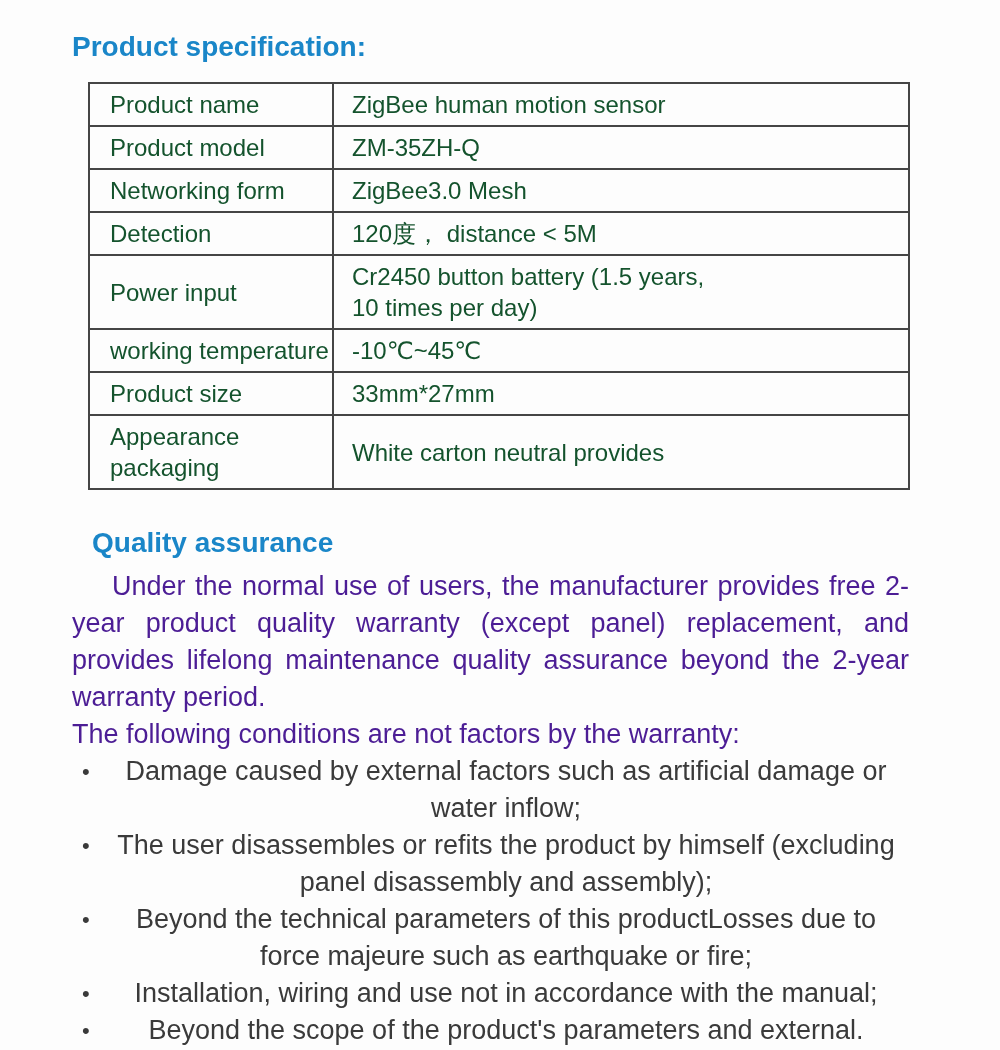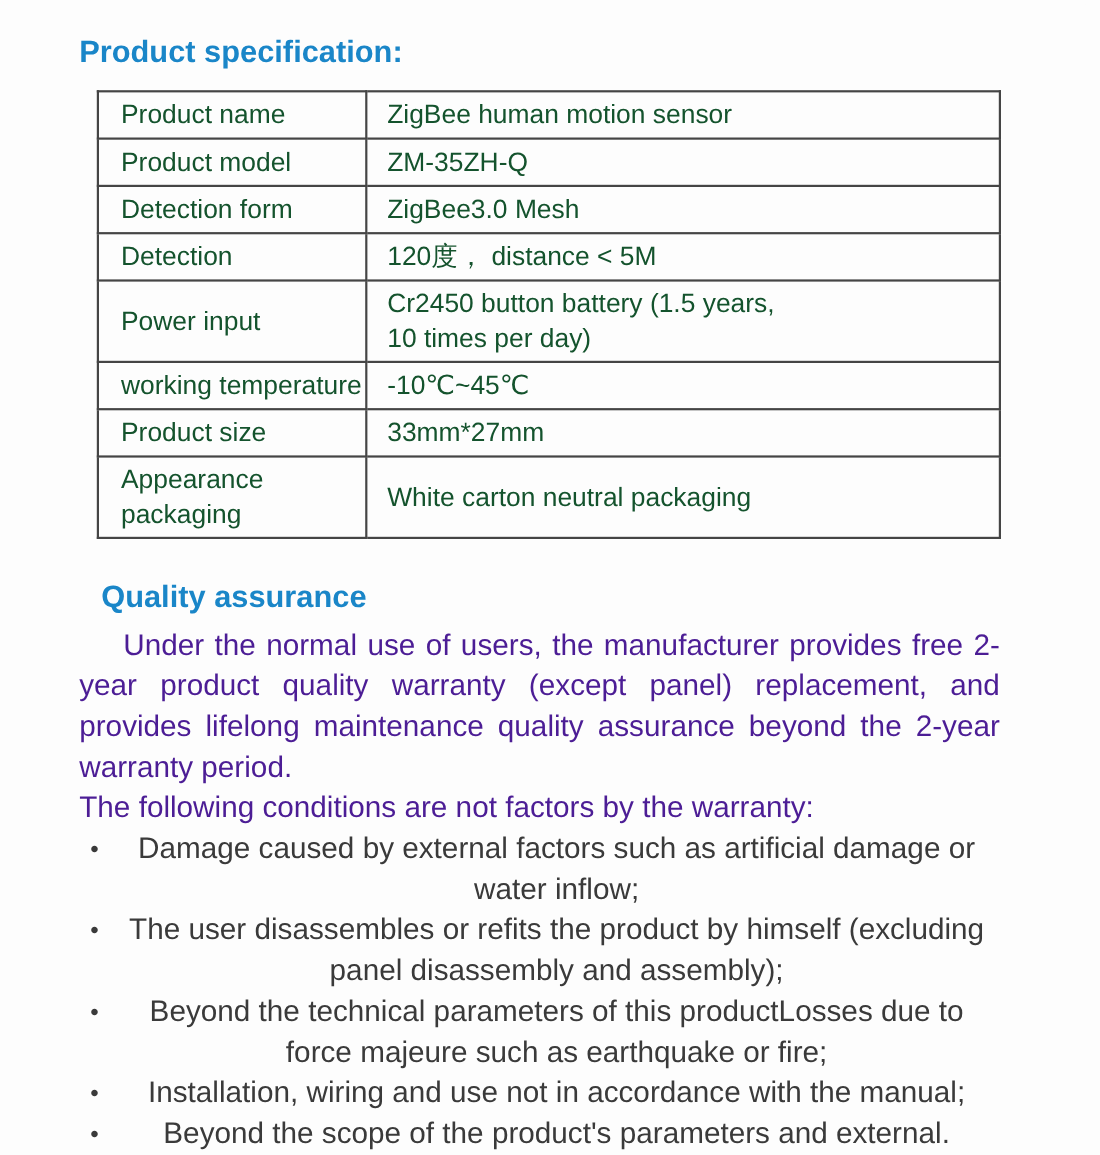--- a/index.html
+++ b/index.html
@@ -86,21 +86,21 @@
       <tbody>
         <tr>
           <td class="cell-label">Product name</td>
           <td class="cell-value">ZigBee human motion sensor</td>
         </tr>
         <tr>
           <td class="cell-label">Product model</td>
           <td class="cell-value">ZM-35ZH-Q</td>
         </tr>
         <tr>
-          <td class="cell-label">Detection form</td>
+          <td class="cell-label">Networking form</td>
           <td class="cell-value">ZigBee3.0 Mesh</td>
         </tr>
         <tr>
           <td class="cell-label">Detection</td>
           <td class="cell-value">120度， distance &lt; 5M</td>
         </tr>
         <tr>
           <td class="cell-label">Power input</td>
           <td class="cell-value">Cr2450 button battery (1.5 years,
 10 times per day)</td>
@@ -109,21 +109,21 @@
           <td class="cell-label">working temperature</td>
           <td class="cell-value">-10℃~45℃</td>
         </tr>
         <tr>
           <td class="cell-label">Product size</td>
           <td class="cell-value">33mm*27mm</td>
         </tr>
         <tr>
           <td class="cell-label">Appearance
 packaging</td>
-          <td class="cell-value">White carton neutral packaging</td>
+          <td class="cell-value">White carton neutral provides</td>
         </tr>
       </tbody>
     </table>
 
     <div class="section-title qa-title">Quality assurance</div>
 
     <p class="para para-indent">Under the normal use of users, the manufacturer provides free 2-year product quality warranty (except panel) replacement, and provides lifelong maintenance quality assurance beyond the 2-year warranty period.</p>
 
     <p class="para para-lead">The following conditions are not factors by the warranty:</p>
 

